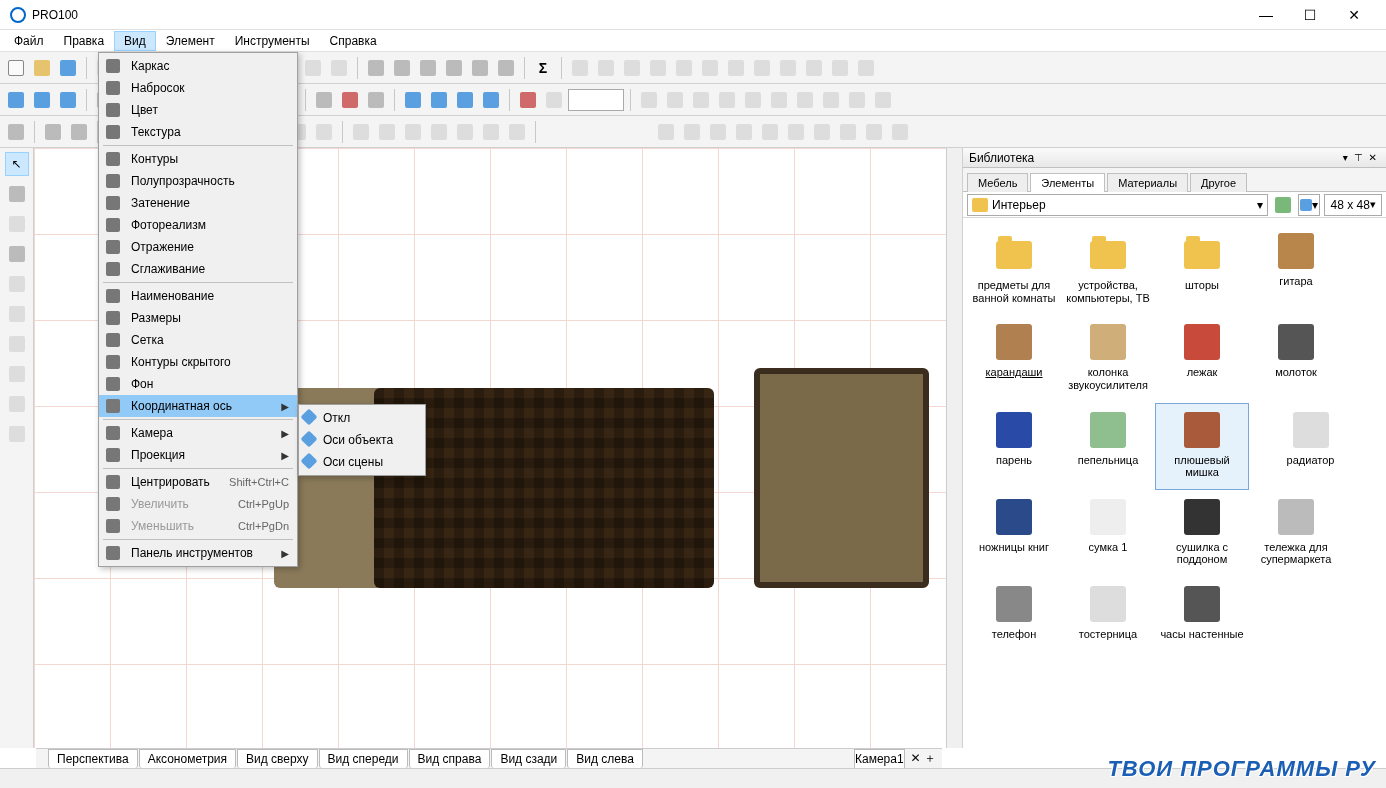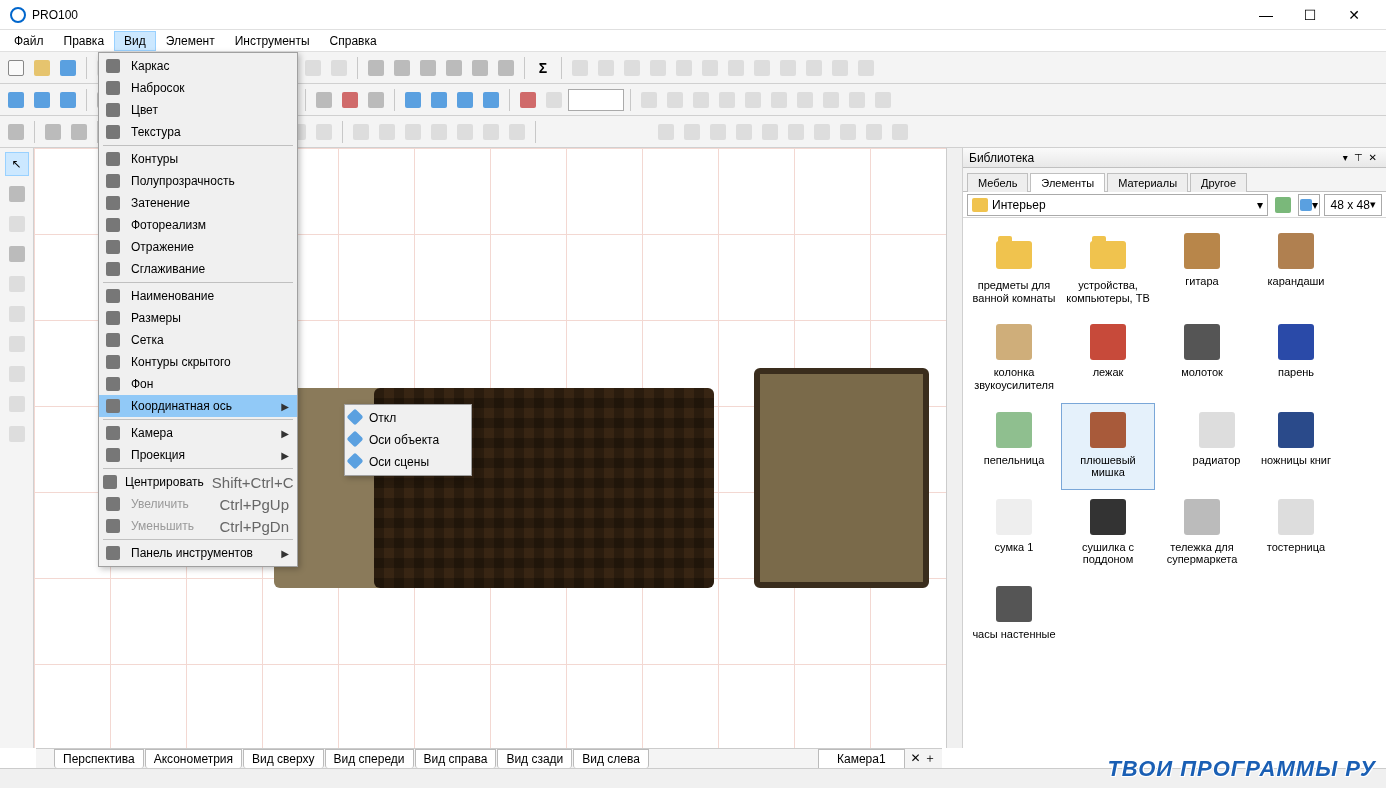--- a/index.html
+++ b/index.html
@@ -43,25 +43,25 @@
 .sofa.right { left:720px; width:175px; height:220px; background:#7a6a4a; border:6px solid #3a2d1d; }
 .vscrollbar { position:absolute; top:0; right:0; width:16px; bottom:0; background:#f0f0f0; border-left:1px solid #ccc; }
 
 
 .dropdown { position:absolute; top:52px; left:98px; width:200px; background:#f0f0f0; border:1px solid #a0a0a0; box-shadow:2px 2px 6px rgba(0,0,0,.25); z-index:50; padding:2px 0; }
 .dropdown .dd-item { height:22px; display:flex; align-items:center; padding:0 8px 0 4px; cursor:pointer; gap:8px; }
 .dropdown .dd-item.highlight { background:#91c9f7; }
 .dropdown .dd-sep { height:1px; background:#c0c0c0; margin:2px 4px; }
 .dropdown .dd-icon { width:20px; height:18px; display:flex; align-items:center; justify-content:center; }
 .dropdown .dd-label { flex:1; white-space:nowrap; }
-.dropdown .dd-shortcut { color:#666; font-size:15px; }
+.dropdown .dd-shortcut { color:#666; font-size:11px; }
 .dropdown .dd-arrow { color:#333; font-size:10px; }
 .dropdown .disabled { color:#999; }
 
-.submenu { position:absolute; top:404px; left:298px; width:128px; background:#f0f0f0; border:1px solid #a0a0a0; box-shadow:2px 2px 6px rgba(0,0,0,.25); z-index:51; padding:2px 0;margin-left:46px; }
+.submenu { position:absolute; top:404px; left:298px; width:128px; background:#f0f0f0; border:1px solid #a0a0a0; box-shadow:2px 2px 6px rgba(0,0,0,.25); z-index:51; padding:2px 0; }
 .submenu .dd-item { height:22px; display:flex; align-items:center; padding:0 8px 0 4px; gap:8px; }
 
 
 .right-panel { width:424px; border-left:1px solid #d0d0d0; background:#fff; display:flex; flex-direction:column; }
 .panel-header { height:20px; background: linear-gradient(#fafafa,#e8e8e8); border-bottom:1px solid #c0c0c0; display:flex; align-items:center; padding:0 6px; font-size:11px; }
 .panel-header .spacer { flex:1; }
 .panel-header .pin { font-size:10px; padding:0 3px; cursor:pointer; }
 .panel-tabs { height:24px; display:flex; align-items:flex-end; border-bottom:1px solid #c0c0c0; background:#f4f4f4; padding-left:4px; gap:0; }
 .panel-tabs .ptab { padding:3px 10px; border:1px solid #c0c0c0; border-bottom:none; background:#eee; font-size:11px; cursor:pointer; position:relative; top:1px; margin-right:2px; }
 .panel-tabs .ptab.active { background:#fff; }
@@ -77,23 +77,23 @@
 .lib-item.selected { background:#e5f1fb; border:1px solid #7aa7d8; }
 .lib-item .thumb { width:48px; height:44px; display:flex; align-items:center; justify-content:center; margin-bottom:2px; }
 .lib-item .folder-thumb { width:36px; height:28px; background:#f0c34e; border-radius:3px; position:relative; }
 .lib-item .folder-thumb::before { content:""; position:absolute; top:-5px; left:2px; width:14px; height:6px; background:#f0c34e; border-radius:2px 2px 0 0; }
 .lib-item .obj-thumb { width:36px; height:36px; background:#ccc; border-radius:3px; }
 .lib-item .lbl { font-size:11px; line-height:1.15; }
 
 
 .view-tabs { position:absolute; bottom:20px; left:36px; right:444px; height:20px; display:flex; align-items:center; background:#f4f4f4; border-top:1px solid #ccc; font-size:11px; }
 .view-tabs .vtab { padding:2px 8px; border:1px solid #bbb; border-bottom:none; background:#fff; margin-right:1px; cursor:pointer; border-radius:0 0 3px 3px; }
-.view-tabs .vtab:first-child { margin-left:18px; }
+.view-tabs .vtab:first-child { margin-left:12px; }
 .view-tabs .spacer { flex:1; }
-.view-tabs .camera-tab { padding:2px 18px; border:1px solid #bbb; background:#fff; }
+.view-tabs .camera-tab { padding:2px 0; border:1px solid #bbb; background:#fff; }
 .view-tabs .plus { padding:2px 6px; }
 
 
 .statusbar { position:absolute; bottom:0; left:0; right:0; height:20px; background:#f0f0f0; border-top:1px solid #ccc; }
 
 
 .watermark { position:absolute; bottom:6px; right:10px; font-size:22px; font-weight:bold; font-style:italic; color:#1a5fb4; text-shadow: -1px -1px 0 #fff,1px -1px 0 #fff,-1px 1px 0 #fff,1px 1px 0 #fff; letter-spacing:1px; z-index:100; }
 </style>
 </head>
 <body>
@@ -486,24 +486,29 @@
             <div class="folder-thumb"></div>
           </div>
           <div class="lbl">предметы для ванной комнаты</div>
         </div><div class="lib-item" style="display: inline-flex;">
           <div class="thumb">
             <div class="folder-thumb"></div>
           </div>
           <div class="lbl">устройства, компьютеры, ТВ</div>
         </div><div class="lib-item" style="display: inline-flex;">
           <div class="thumb">
+            <div class="folder-thumb"></div>
+          </div>
+          <div class="lbl">шторы</div>
+        </div><div class="lib-item" style="display: inline-flex;">
+          <div class="thumb">
             <div class="obj-thumb" style="background: rgb(184, 134, 74);"></div>
           </div>
           <div class="lbl">гитара</div>
-        </div><div class="lib-item" style="display: inline-flex;">
+        </div><div class="lib-item" style="display: inline-flex; text-decoration: underline;">
           <div class="thumb">
             <div class="obj-thumb" style="background: rgb(176, 128, 80);"></div>
           </div>
           <div class="lbl">карандаши</div>
         </div><div class="lib-item" style="display: inline-flex;">
           <div class="thumb">
             <div class="obj-thumb" style="background: rgb(207, 174, 122);"></div>
           </div>
           <div class="lbl">колонка звукоусилителя</div>
         </div><div class="lib-item" style="display: inline-flex;">
@@ -549,20 +554,25 @@
         </div><div class="lib-item" style="display: inline-flex;">
           <div class="thumb">
             <div class="obj-thumb" style="background: rgb(51, 51, 51);"></div>
           </div>
           <div class="lbl">сушилка с поддоном</div>
         </div><div class="lib-item" style="display: inline-flex;">
           <div class="thumb">
             <div class="obj-thumb" style="background: rgb(187, 187, 187);"></div>
           </div>
           <div class="lbl">тележка для супермаркета</div>
+        </div><div class="lib-item" style="display: inline-flex;">
+          <div class="thumb">
+            <div class="obj-thumb" style="background: rgb(136, 136, 136);"></div>
+          </div>
+          <div class="lbl">телефон</div>
         </div><div class="lib-item" style="display: inline-flex;">
           <div class="thumb">
             <div class="obj-thumb" style="background: rgb(221, 221, 221);"></div>
           </div>
           <div class="lbl">тостерница</div>
         </div><div class="lib-item" style="display: inline-flex;">
           <div class="thumb">
             <div class="obj-thumb" style="background: rgb(85, 85, 85);"></div>
           </div>
           <div class="lbl">часы настенные</div>

